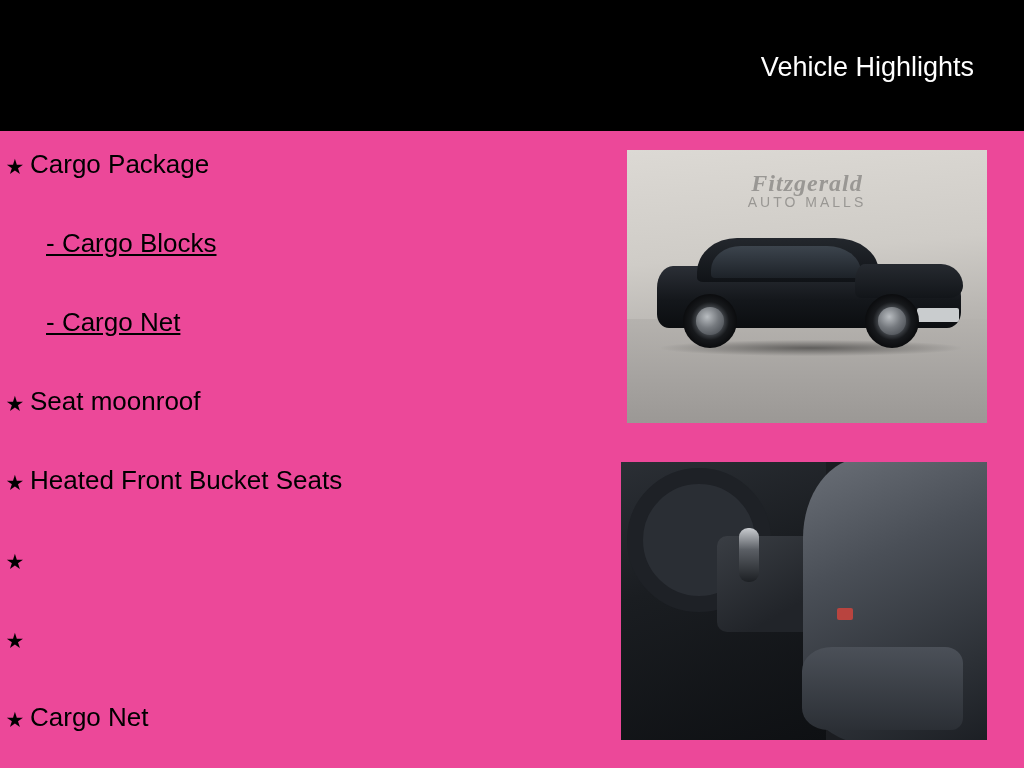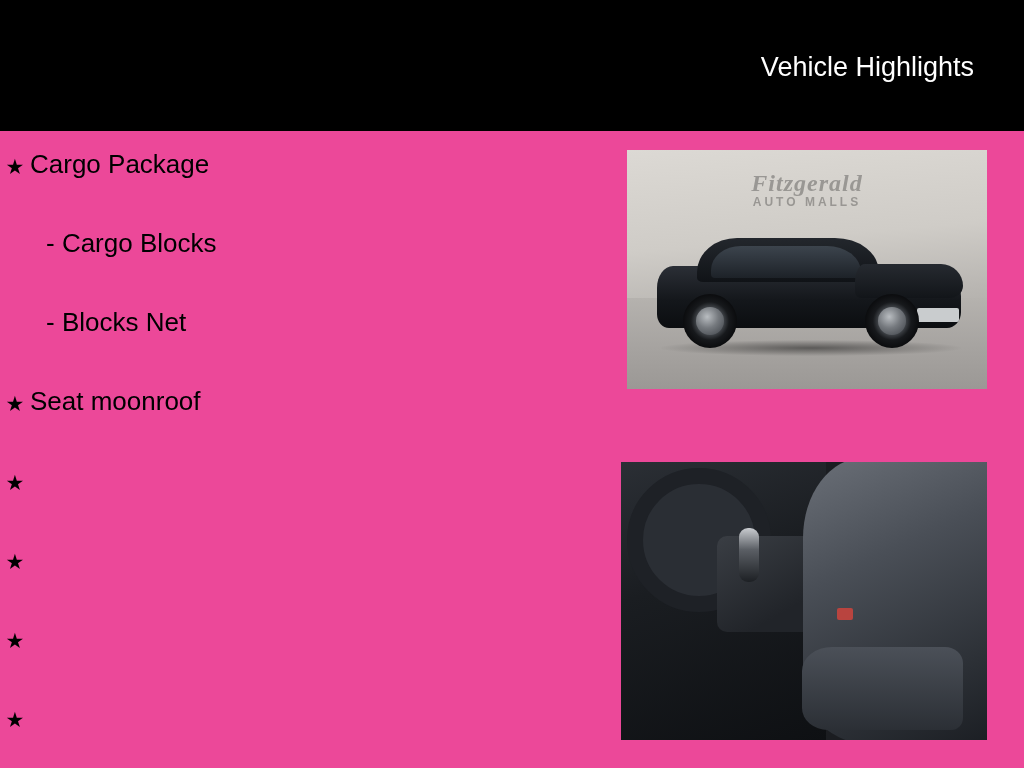--- a/index.html
+++ b/index.html
@@ -75,32 +75,33 @@
     font-size: 26px;
     line-height: 30px;
     color: #000000;
     white-space: nowrap;
   }
   .feature-row.sub .bullet {
     visibility: hidden;
   }
   .feature-row.sub .feature-label {
     padding-left: 16px;
+    text-decoration: underline;
   }
 
   
   .photo {
     position: absolute;
     overflow: hidden;
   }
   .photo-exterior {
     left: 627px;
     top: 19px;
     width: 360px;
-    height: 239px;
+    height: 273px;
     background: linear-gradient(175deg, #dcd9d4 0%, #cfccc7 38%, #b9b6b2 62%, #9e9b98 100%);
   }
   .photo-interior {
     left: 621px;
     top: 331px;
     width: 366px;
     height: 278px;
     background: #1b1d21;
   }
 
@@ -124,24 +125,23 @@
   }
   .ext-watermark .wm-main {
     font-family: "Liberation Serif", serif;
     font-style: italic;
     font-weight: bold;
     font-size: 24px;
     letter-spacing: 1px;
     line-height: 26px;
   }
   .ext-watermark .wm-sub {
-    font-size: 12px;
+    font-size: 14px;
     letter-spacing: 3px;
     line-height: 12px;
-    font-weight: bold;
   }
   .car {
     position: absolute;
     left: 22px;
     top: 82px;
     width: 320px;
     height: 125px;
   }
   .car-body {
     position: absolute;
@@ -311,42 +311,44 @@
         <div class="feature-label">Cargo Package</div>
       </div>
 
       <div class="feature-row sub">
         <div class="bullet"></div>
         <div class="feature-label">- Cargo Blocks</div>
       </div>
 
       <div class="feature-row sub">
         <div class="bullet"></div>
-        <div class="feature-label">- Blocks Net</div>
+        <div class="feature-label">- Cargo Net</div>
       </div>
 
       <div class="feature-row">
         <div class="bullet">★</div>
         <div class="feature-label">Seat moonroof</div>
       </div>
 
       <div class="feature-row">
         <div class="bullet">★</div>
-      </div>
-
-      <div class="feature-row">
-        <div class="bullet">★</div>
-      </div>
-
-      <div class="feature-row">
-        <div class="bullet">★</div>
-      </div>
-
-      <div class="feature-row">
-        <div class="bullet">★</div>
+        <div class="feature-label">Heated Front Bucket Seats</div>
+      </div>
+
+      <div class="feature-row">
+        <div class="bullet">★</div>
+      </div>
+
+      <div class="feature-row">
+        <div class="bullet">★</div>
+      </div>
+
+      <div class="feature-row">
+        <div class="bullet">★</div>
+        <div class="feature-label">Cargo Net</div>
       </div>
 
     </div>
 
     <div class="photo photo-exterior">
       <div class="ext-floor"></div>
       <div class="ext-watermark">
         <div class="wm-main">Fitzgerald</div>
         <div class="wm-sub">AUTO MALLS</div>
       </div>

